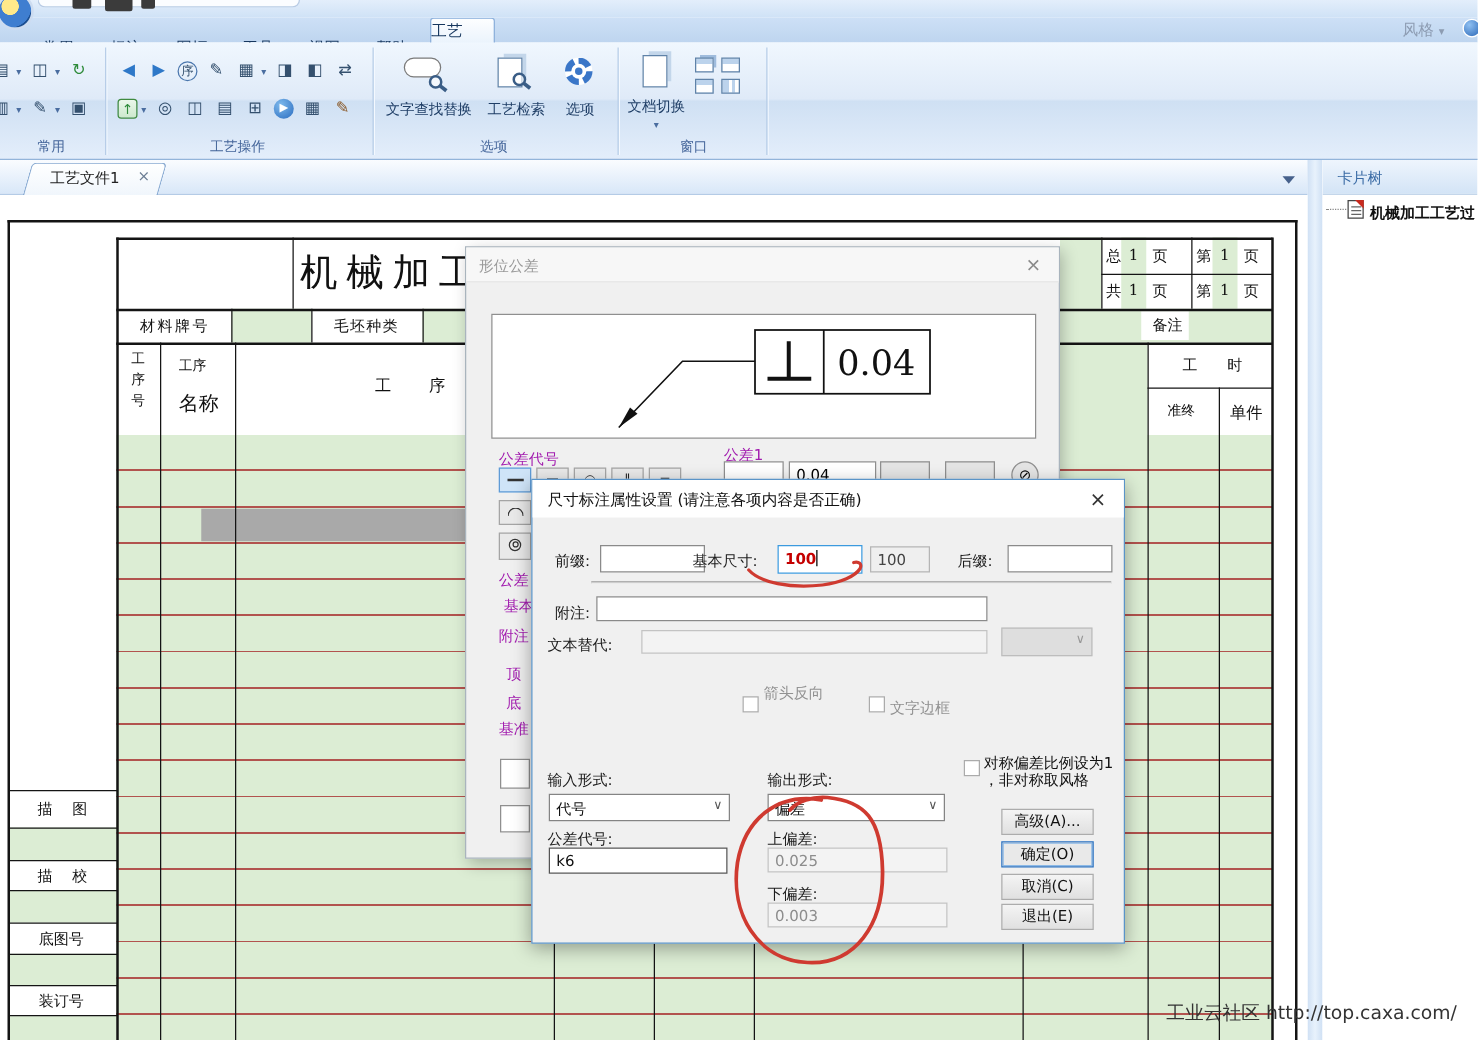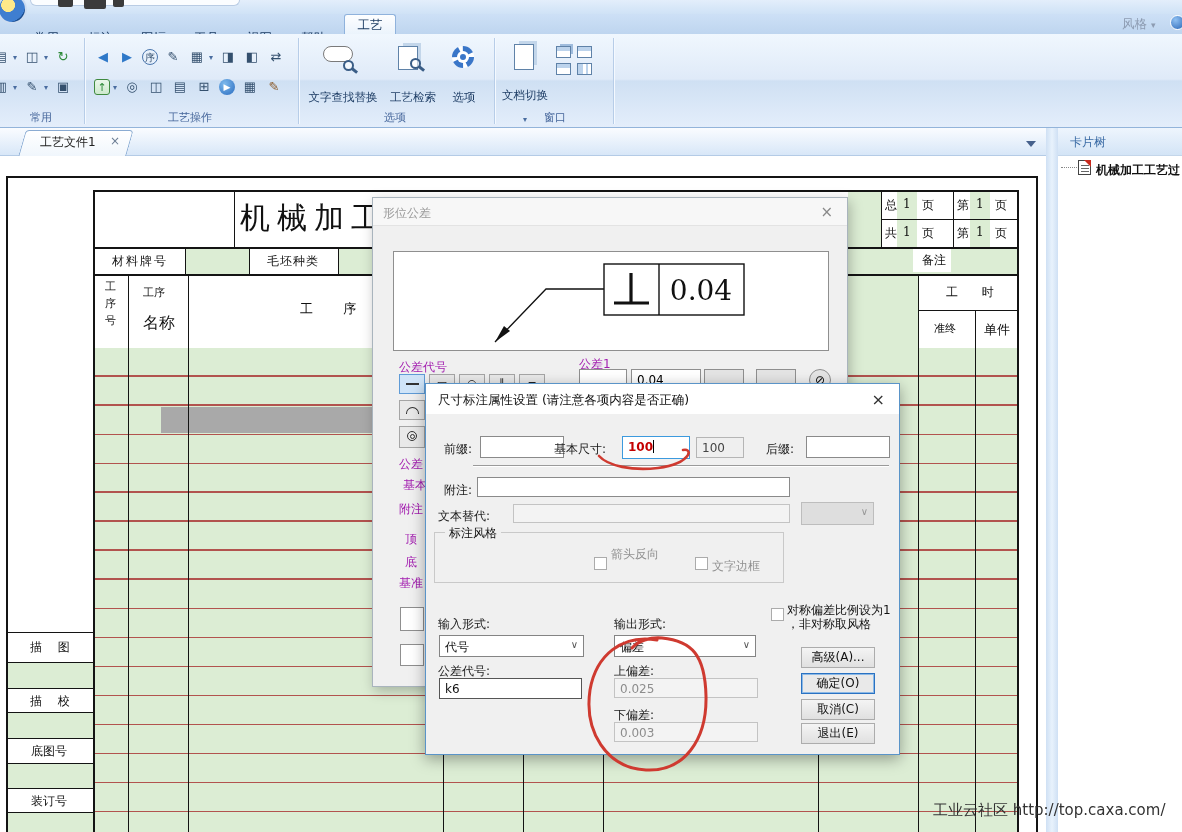--- a/index.html
+++ b/index.html
@@ -21,21 +21,21 @@
     border:1px solid #b9cce4;border-top:none;border-radius:0 0 8px 8px}
   .qfrag{position:absolute;top:0;background:#3b3b3b;border-radius:0 0 2px 2px}
   #applogo{position:absolute;left:-3px;top:-6px;width:30px;height:30px;border-radius:50%;
     background:radial-gradient(circle at 35% 35%,#ffe98a 0 28%,#3f7ed0 30% 70%,#1c4f92 72%);
     border:2px solid #cddcf0;z-index:25}
   #tabrow{position:absolute;left:0;top:14px;width:1182px;height:20px;
     background:linear-gradient(#cde0f6,#bed5ef)}
   .rtab{position:absolute;top:16px;font-size:12.5px;color:#17375e;padding:0 4px;cursor:default}
   #rtab-active{position:absolute;top:14px;left:344px;width:52px;height:21px;
     background:linear-gradient(#fdfeff,#eaf3fc);border:1px solid #8fb2dc;border-bottom:none;
-    border-radius:3px 3px 0 0;text-align:center;font-size:12.5px;color:#17375e;line-height:20px}
+    border-radius:3px 3px 0 0;font-size:12.5px;color:#17375e;line-height:20px}
   #stylemenu{position:absolute;top:16px;left:1122px;font-size:12.5px;color:#8d9cb2}
   #stylemenu .car{font-size:9px;color:#8d9cb2}
   #helpdot{position:absolute;left:1170px;top:15px;width:15px;height:15px;border-radius:50%;
     background:radial-gradient(circle at 35% 30%,#8fc0f2,#2a66b6);border:1px solid #fff}
   
   #ribbon{position:absolute;left:0;top:34px;width:1182px;height:94px;
     background:linear-gradient(#f0f7fe,#dfeaf8 48%,#cfe0f3 50%,#e4eefb)}
   .gsep{position:absolute;top:4px;height:86px;width:1px;background:var(--ribbon-line);
     box-shadow:1px 0 0 #f4f9ff}
   .glabel{position:absolute;top:76px;font-size:11px;color:#44659a;text-align:center}
@@ -44,21 +44,21 @@
   .mi{font-size:13px;width:18px;height:18px;line-height:17px;text-align:center;display:inline-block;
     color:#34506e}
   .mi::after{content:attr(data-glyph)}
   .mi.blue{color:#2e78c8}.mi.green{color:#2e8b3a}.mi.brown{color:#8a5a2a}
   .mi.circled{border:1px solid #4a76ad;border-radius:50%;font-size:10px;width:16px;height:16px;line-height:15px}
   .mi.boxed{border:1px solid #3f8a3f;border-radius:3px;background:linear-gradient(#eaf7ea,#cde9cd);
     width:16px;height:16px;line-height:15px;font-size:11px}
   .mi.play{background:radial-gradient(circle at 35% 30%,#7db9ec,#2a6cc0);border-radius:50%;
     color:#fff;font-size:9px;width:16px;height:16px;line-height:16px}
   .dd{font-size:8px;color:#4a6da0;margin-left:-3px}
-  .bigbtn{position:absolute;display:flex;flex-direction:column;align-items:center;gap:12px}
+  .bigbtn{position:absolute;display:flex;flex-direction:column;align-items:center;gap:2px}
   .bigbtn .cap{font-size:11.5px;color:#1f3e66;white-space:nowrap}
   .abcoval{width:30px;height:16px;border:1px solid #7a7a7a;border-radius:9px;font-size:8px;
     font-weight:bold;color:#222;text-align:center;line-height:15px;background:#fff}
   .mag{width:11px;height:11px;border:2px solid #3a5d86;border-radius:50%;position:relative;background:rgba(255,255,255,.6)}
   .mag::after{content:"";position:absolute;width:7px;height:2.5px;background:#3a5d86;
     right:-6px;bottom:-2px;transform:rotate(38deg)}
   .docpair{width:20px;height:24px;background:#fff;border:1px solid #5f82a8;
     box-shadow:4px -4px 0 -1px #c3d6ea;position:relative}
   .gear{width:22px;height:22px;border:5px dashed #3a76c8;border-radius:50%;position:relative;background:#fff}
   .gear::after{content:"";position:absolute;inset:3px;border:3px solid #3a76c8;border-radius:50%}
@@ -413,23 +413,20 @@
   <div class="abs" style="left:47px;top:81px;width:416px;height:2px;background:#9a9a9a;border-bottom:1px solid #fff"></div>
 
   <span class="lbl" style="left:18px;top:98px">附注:</span>
   <input class="inp" style="left: 51px; top: 93px; width: 313px; height: 20px;">
   <span class="lbl" style="left:12px;top:124px">文本替代:</span>
   <input class="inp ro" style="left: 87px; top: 120px; width: 277px; height: 19px;" disabled="">
   <div class="drop dis" style="left:375px;top:118px;width:73px;height:23px">
       <span class="chev">∨</span>
     </div>
 
-  <div class="grp" style="left:8px;top:148px;width:350px;height:51px">
-    <span class="gt">标注风格</span>
-  </div>
   <div class="cb" style="left:168px;top:173px"></div>
   <span class="cblbl" style="left:185px;top:162px">箭头反向</span>
   <div class="cb" style="left:269px;top:173px"></div>
   <span class="cblbl" style="left:286px;top:174px">文字边框</span>
 
   <span class="lbl" style="left:12px;top:232px">输入形式:</span>
   <div class="drop" style="left:13px;top:251px;width:145px;height:22px"><span>代号</span><span class="chev">∨</span></div>
   <span class="lbl" style="left:188px;top:232px">输出形式:</span>
   <div class="drop" style="left:188px;top:251px;width:142px;height:22px"><span>偏差</span><span class="chev">∨</span></div>
 

